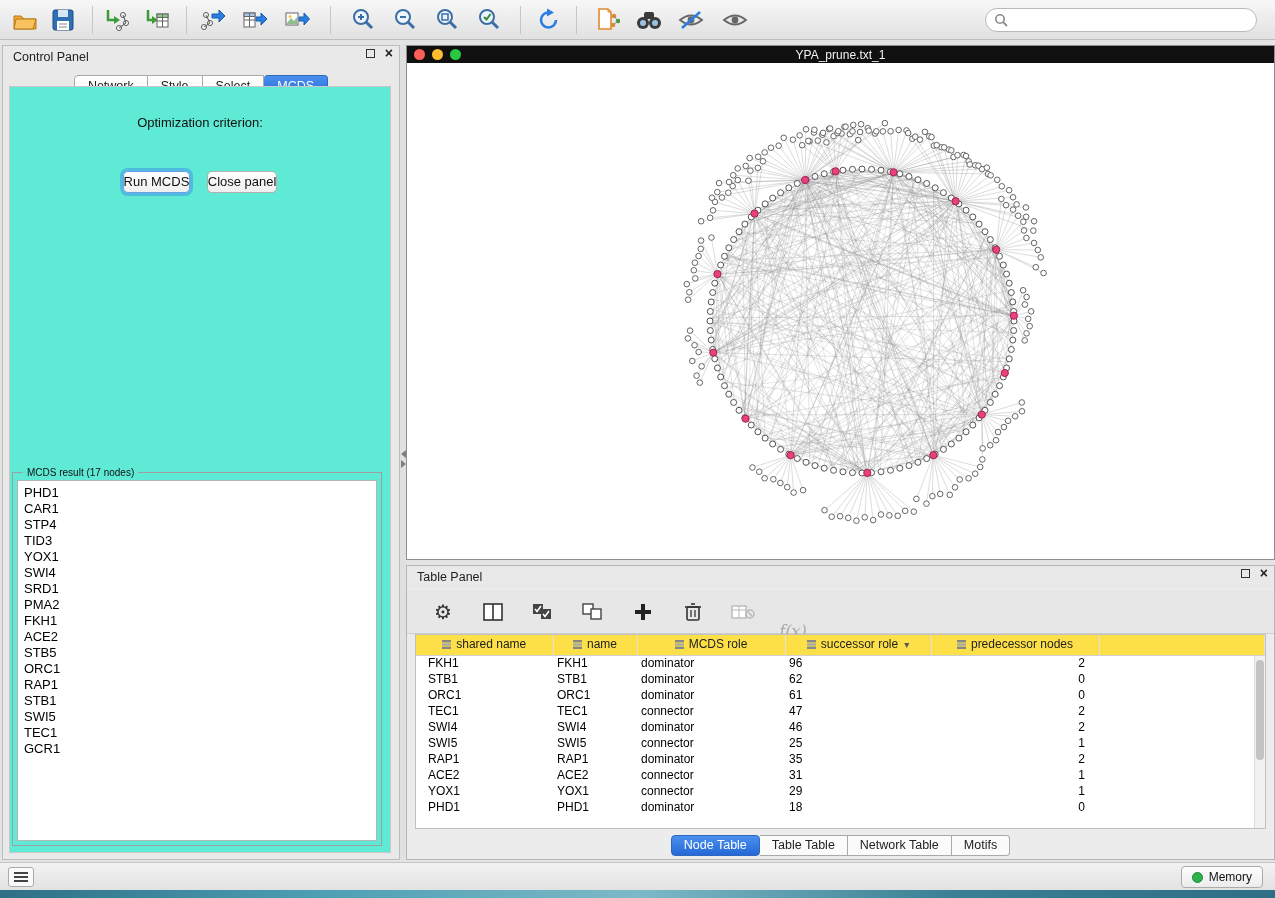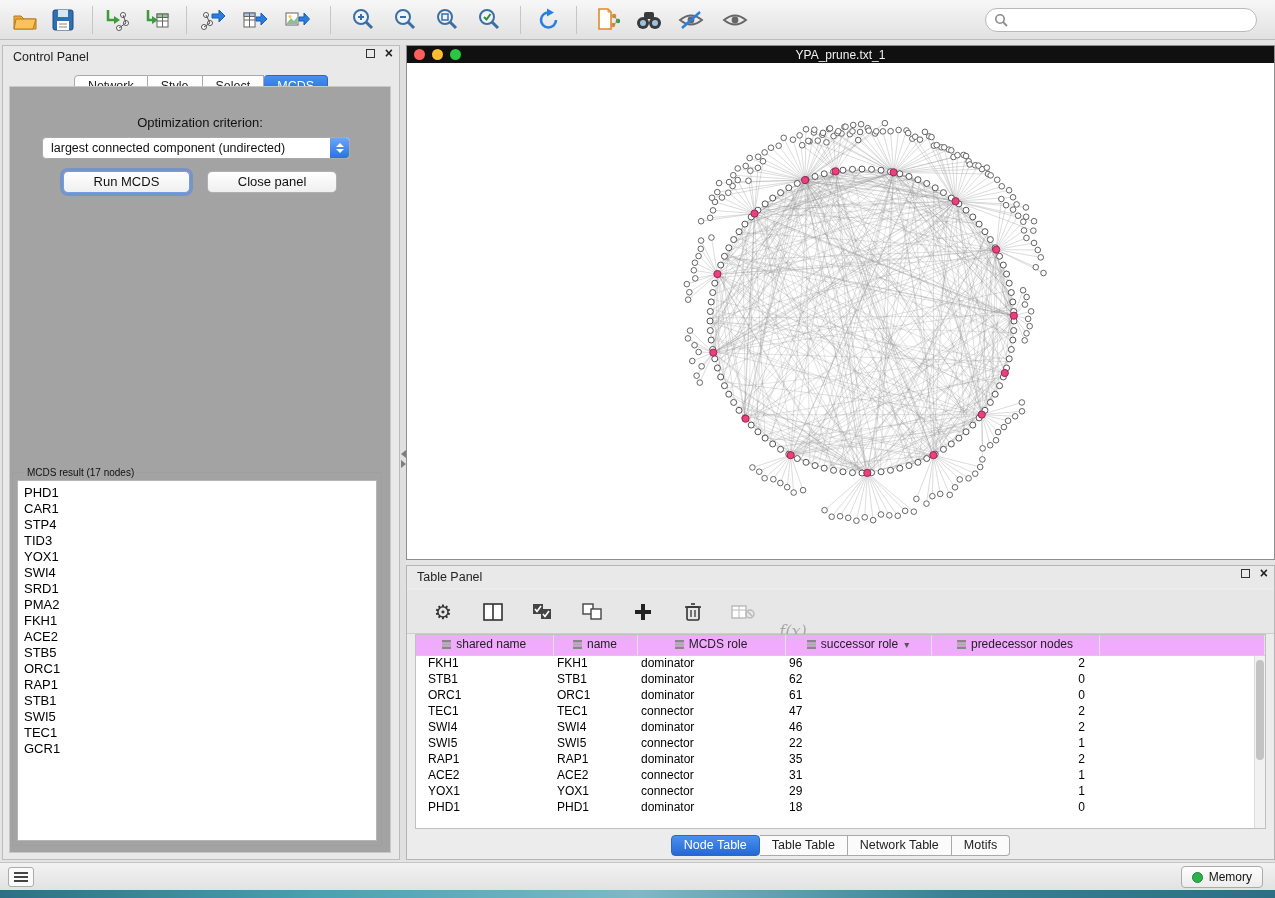--- a/index.html
+++ b/index.html
@@ -28,31 +28,31 @@
   .close-icon { font-size:14px; font-weight:bold; color:#222; line-height:9px; cursor:pointer; }
 
   .cp-tabs { position:absolute; left:0; top:29px; width:100%; display:flex; justify-content:center; }
   .tab { height:22px; line-height:20px; padding:0 13px; font-size:12.5px; background:#fdfdfd;
     border:1px solid #a9a9a9; border-left:none; color:#222; cursor:pointer; }
   .tab:first-child { border-left:1px solid #a9a9a9; border-radius:4px 0 0 4px; }
   .tab:last-child { border-radius:0 4px 4px 0; }
   .tab.active { background:linear-gradient(#4a90ee,#2568d6); color:#fff; border-color:#2e67c0; border-radius:4px; }
 
   .cp-content { position:absolute; left:6px; right:8px; top:40px; bottom:6px;
-    background:#a3a3a3; border:1px solid #c8c8c8; }
+    background:#5eead4; border:1px solid #c8c8c8; }
   .opt-label { position:absolute; top:28px; width:100%; text-align:center; font-size:13px; color:#111; }
   .dropdown { position:absolute; top:50px; left:32px; right:40px; height:22px; background:#fff;
     border:1px solid #ababab; border-radius:4px; display:flex; align-items:center; cursor:pointer; }
   .dropdown .dd-text { flex:1; font-size:12.5px; padding-left:8px; color:#111; white-space:nowrap; overflow:hidden; }
   .dd-btn { width:19px; height:100%; border-radius:0 3px 3px 0; background:linear-gradient(#6aa6f8,#2a72e0);
     display:flex; flex-direction:column; align-items:center; justify-content:center; gap:2px; }
   .dd-up { width:0; height:0; border-left:4px solid transparent; border-right:4px solid transparent; border-bottom:4px solid #fff; }
   .dd-down { width:0; height:0; border-left:4px solid transparent; border-right:4px solid transparent; border-top:4px solid #fff; }
   .btn-row { position:absolute; top:84px; width:100%; text-align:center; }
-  .btn { display:inline-block; height:22px; line-height:20px; padding:0 30px; font-size:13px; color:#111;
+  .btn { display:inline-block; height:22px; line-height:20px; padding:0 0; font-size:13px; color:#111;
     background:linear-gradient(#ffffff,#efefef); border:1px solid #b0b0b0; border-radius:5px; margin:0 6px; cursor:pointer; }
   .btn.focused { box-shadow:0 0 0 3px rgba(64,130,240,0.45); border-color:#6f9fe8; }
 
   fieldset.mcds { position:absolute; left:2px; right:8px; top:380px; bottom:6px;
     border:1px solid #9f9f9f; padding:2px 4px 4px 4px; }
   fieldset.mcds legend { font-size:10px; color:#111; padding:0 4px; margin-left:6px; }
   .mcds-list { width:100%; height:100%; background:#ffffff; border:1px solid #b5b5b5;
     overflow:hidden; padding:4px 0 0 6px; }
   .mcds-item { font-size:13px; line-height:16px; color:#000; }
 
@@ -74,21 +74,21 @@
   .tframe { position:absolute; left:406px; top:565px; width:869px; height:295px;
     background:#ececec; border:1px solid #b5b5b5; }
   .tp-toolbar { position:absolute; left:0; top:24px; width:100%; height:44px;
     background:#e7e7e7; border-bottom:1px solid #cfcfcf; display:flex; align-items:center; padding-left:22px; gap:22px; }
   .ticon { width:28px; height:28px; display:flex; align-items:center; justify-content:center; cursor:pointer; }
   .gear { font-size:20px; color:#333; }
   .fx { font-family:"DejaVu Serif", serif; font-style:italic; font-size:16px; color:#a8a8a8;margin-top:39px; }
   .tbl-wrap { position:absolute; left:8px; right:8px; top:68px; bottom:30px; background:#fff;
     border:1px solid #c0c0c0; overflow:hidden; }
   table.node-table { border-collapse:collapse; table-layout:fixed; width:100%; }
-  .node-table th { height:20px; background:#f0abfc; border-bottom:1px solid #d0d0d0; border-right:1px solid #e2e2e2;
+  .node-table th { height:20px; background:#fde047; border-bottom:1px solid #d0d0d0; border-right:1px solid #e2e2e2;
     font-size:12px; font-weight:normal; color:#222; text-align:center; white-space:nowrap; overflow:hidden; cursor:pointer; }
   .node-table td { height:16px; font-size:12px; color:#000; white-space:nowrap; overflow:hidden; padding:0 4px; }
   .node-table td.c0 { padding-left:12px; }
   .node-table td.c3 { text-align:left; padding-right:22px; }
   .node-table td.c4 { text-align:right; padding-right:14px; }
   .hicon { display:inline-block; vertical-align:-1px; margin-right:5px; }
   .chev { font-size:10px; color:#555; margin-left:6px; }
   .vscroll { position:absolute; right:0; top:21px; width:11px; bottom:0; background:#f1f1f1; border-left:1px solid #ddd; }
   .vthumb { position:absolute; left:1px; top:4px; width:8px; height:100px; background:#c3c3c3; border-radius:5px; }
   .tp-tabs { position:absolute; left:0; bottom:3px; width:100%; display:flex; justify-content:center; }
@@ -276,27 +276,20 @@
       </span>
     </div>
     <div class="cp-tabs">
       <span class="tab">Network</span>
       <span class="tab">Style</span>
       <span class="tab">Select</span>
       <span class="tab active">MCDS</span>
     </div>
     <div class="cp-content">
       <div class="opt-label">Optimization criterion:</div>
-      <div class="dropdown">
-        <span class="dd-text">largest connected component (undirected)</span>
-        <span class="dd-btn">
-          <span class="dd-up"></span>
-            <span class="dd-down"></span>
-        </span>
-      </div>
       <div class="btn-row">
         <span class="btn focused">Run MCDS</span>
         <span class="btn">Close panel</span>
       </div>
       <fieldset class="mcds">
         <legend>MCDS result (17 nodes)</legend>
         <div class="mcds-list">
             <div class="mcds-item">PHD1</div>
             <div class="mcds-item">CAR1</div>
             <div class="mcds-item">STP4</div>
@@ -1353,21 +1346,21 @@
               <td class="c1">SWI4</td>
               <td class="c2">dominator</td>
               <td class="c3">46</td>
               <td class="c4">2</td>
               <td></td>
             </tr>
             <tr>
               <td class="c0">SWI5</td>
               <td class="c1">SWI5</td>
               <td class="c2">connector</td>
-              <td class="c3">22</td>
+              <td class="c3">25</td>
               <td class="c4">1</td>
               <td></td>
             </tr>
             <tr>
               <td class="c0">RAP1</td>
               <td class="c1">RAP1</td>
               <td class="c2">dominator</td>
               <td class="c3">35</td>
               <td class="c4">2</td>
               <td></td>

